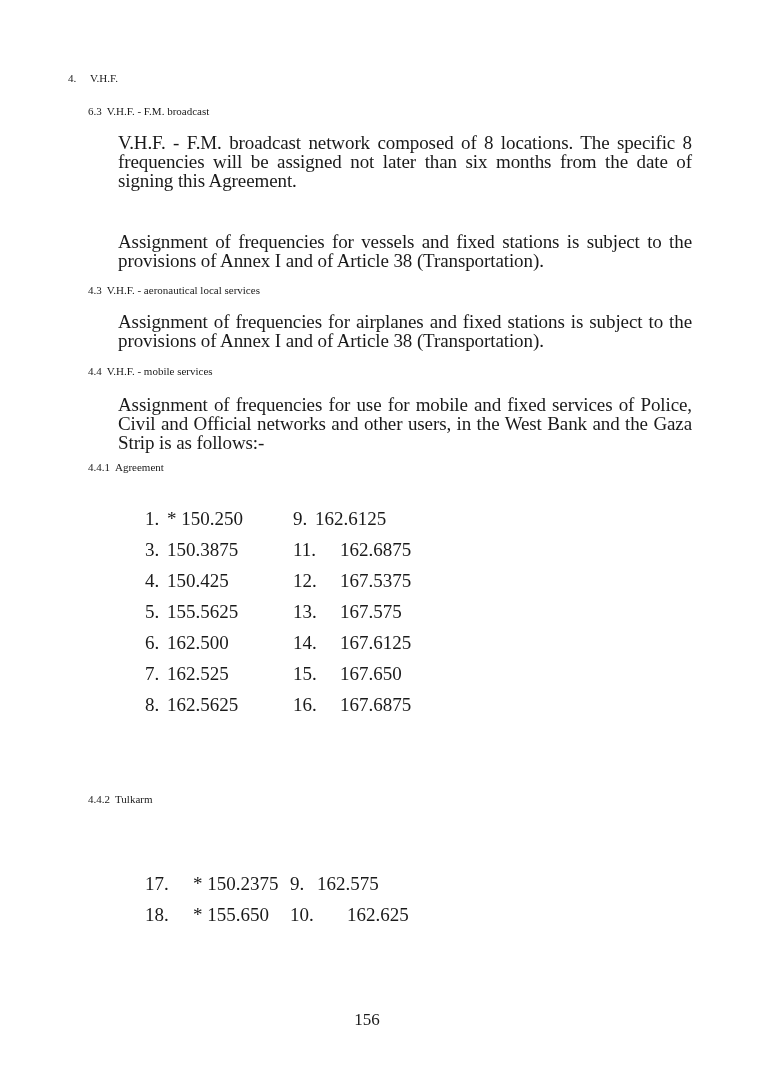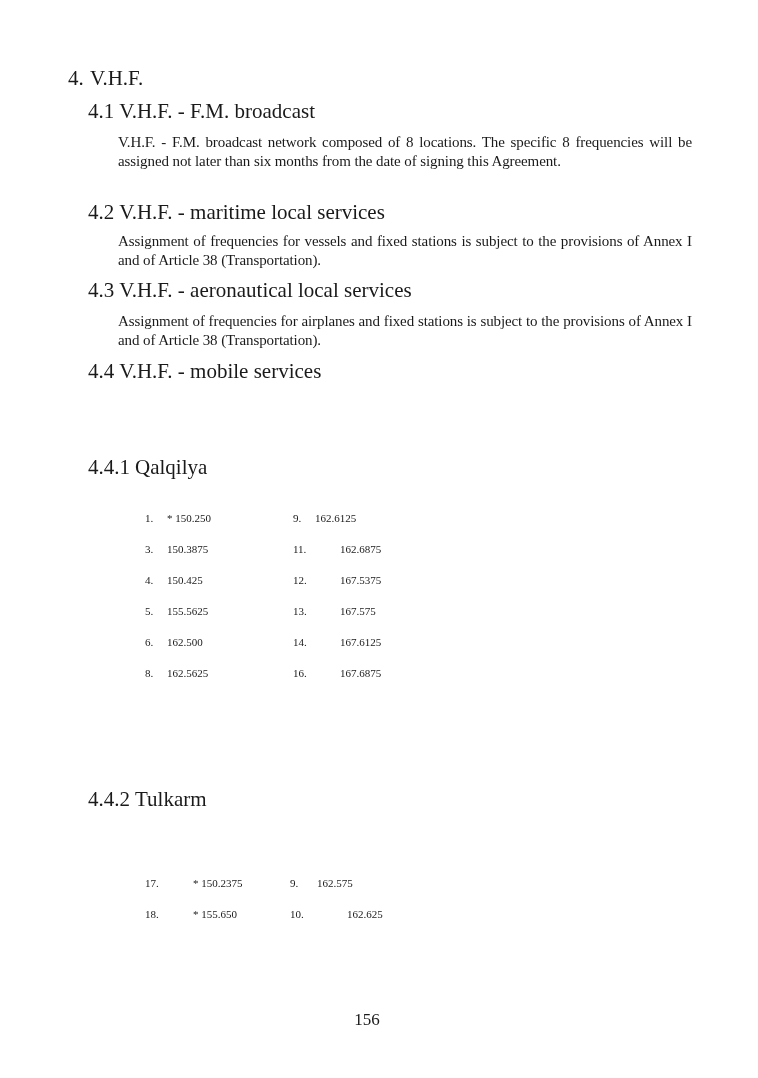--- a/index.html
+++ b/index.html
@@ -11,39 +11,39 @@
     position: relative;
     width: 758px;
     height: 1078px;
     background: #ffffff;
     color: #1a1a1a;
     font-family: "Liberation Serif", "DejaVu Serif", serif;
     overflow: hidden;
   }
   .h {
     position: absolute;
-    font-size: 21px;
+    font-size: 11px;
     line-height: 19px;
     white-space: nowrap;
   }
   .h .n { display: inline-block; }
   .sec .n { width: 22px; }
   .sub .n { margin-right: 5px; }
   .para {
     position: absolute;
     width: 574px;
-    font-size: 15px;
+    font-size: 19px;
     line-height: 19px;
     letter-spacing: -0.1px;
     text-align: justify;
     margin: 0;
   }
   .flist {
     position: absolute;
-    font-size: 11px;
+    font-size: 19px;
     line-height: 19px;
   }
   .frow { height: 31px; white-space: nowrap; }
   .frow span { display: inline-block; }
   
   .q .ln { width: 22px; }
   .q .lv { width: 126px; }
   .q .rn { width: 47px; }
   .q .frow:first-child .rn { width: 22px; }
   
@@ -64,57 +64,58 @@
 </head>
 <body>
 
 <div class="page">
 
   <div class="h sec" style="top:69px;left:68px">
     <span class="n">4.</span><span>V.H.F.</span>
   </div>
 
   <div class="h sub" style="top:102px;left:88px">
-    <span class="n">4.1</span><span>V.H.F. - F.M. broadcast</span>
+    <span class="n">6.3</span><span>V.H.F. - F.M. broadcast</span>
   </div>
   <p class="para" style="top:133px;left:118px">V.H.F. - F.M. broadcast network composed of 8 locations. The specific 8 frequencies will be assigned not later than six months from the date of signing this Agreement.</p>
 
-  <div class="h sub" style="top:203px;left:88px">
-    <span class="n">4.2</span><span>V.H.F. - maritime local services</span>
-  </div>
   <p class="para" style="top:232px;left:118px">Assignment of frequencies for vessels and fixed stations is subject to the provisions of Annex I and of Article 38 (Transportation).</p>
 
   <div class="h sub" style="top:281px;left:88px">
     <span class="n">4.3</span><span>V.H.F. - aeronautical local services</span>
   </div>
   <p class="para" style="top:312px;left:118px">Assignment of frequencies for airplanes and fixed stations is subject to the provisions of Annex I and of Article 38 (Transportation).</p>
 
   <div class="h sub" style="top:362px;left:88px">
     <span class="n">4.4</span><span>V.H.F. - mobile services</span>
   </div>
+  <p class="para" style="top:395px;left:118px">Assignment of frequencies for use for mobile and fixed services of Police, Civil and Official networks and other users, in the West Bank and the Gaza Strip is as follows:-</p>
 
   <div class="h sub" style="top:458px;left:88px">
-    <span class="n">4.4.1</span><span>Qalqilya</span>
+    <span class="n">4.4.1</span><span>Agreement</span>
   </div>
 
   <div class="flist q" style="top:509px;left:145px">
     <div class="frow">
       <span class="ln">1.</span><span class="lv">* 150.250</span><span class="rn">9.</span><span class="rv">162.6125</span>
     </div>
     <div class="frow">
       <span class="ln">3.</span><span class="lv">150.3875</span><span class="rn">11.</span><span class="rv">162.6875</span>
     </div>
     <div class="frow">
       <span class="ln">4.</span><span class="lv">150.425</span><span class="rn">12.</span><span class="rv">167.5375</span>
     </div>
     <div class="frow">
       <span class="ln">5.</span><span class="lv">155.5625</span><span class="rn">13.</span><span class="rv">167.575</span>
     </div>
     <div class="frow">
       <span class="ln">6.</span><span class="lv">162.500</span><span class="rn">14.</span><span class="rv">167.6125</span>
+    </div>
+    <div class="frow">
+      <span class="ln">7.</span><span class="lv">162.525</span><span class="rn">15.</span><span class="rv">167.650</span>
     </div>
     <div class="frow">
       <span class="ln">8.</span><span class="lv">162.5625</span><span class="rn">16.</span><span class="rv">167.6875</span>
     </div>
   </div>
 
   <div class="h sub" style="top:790px;left:88px">
     <span class="n">4.4.2</span><span>Tulkarm</span>
   </div>
 

